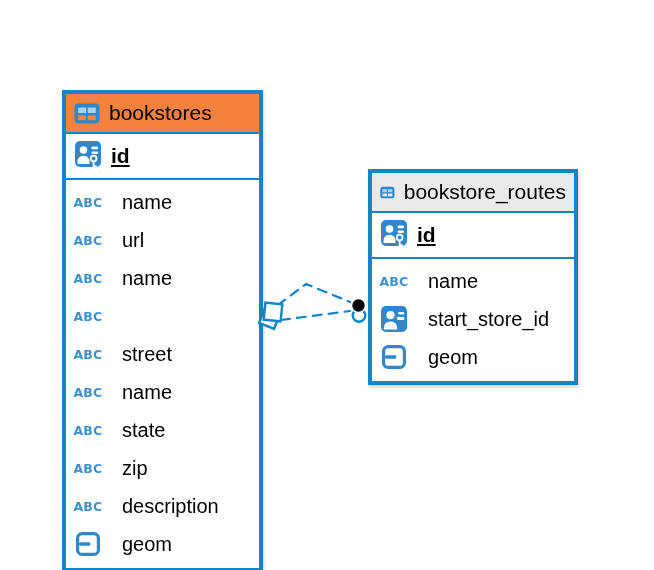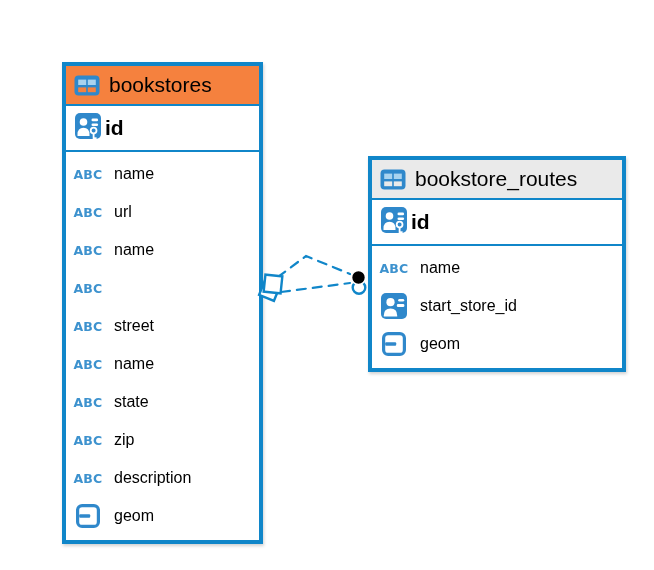--- a/index.html
+++ b/index.html
@@ -8,55 +8,56 @@
     position:relative;
     background:#ffffff;
     font-family:"Liberation Sans", sans-serif;
     overflow:hidden;
     --blue:#1086C9;
     --icon-blue:#2F88CB;
     --icon-light:#A9D3EF;
     --abc-blue:#3D92CE;
     --text:#000000;
   }
-  .canvas { position:absolute; inset:0; }
+  .canvas { position:absolute; inset:0;margin-top:28px; }
 
   .table {
     position:absolute;
     border:4px solid var(--blue);
     background:#ffffff;
     box-shadow:1px 2px 3px rgba(0,0,0,0.18);
   }
   .thead {
     height:40px;
     background:var(--hdrbg,#eee);
     display:flex; align-items:center; gap:9px;
     padding:0 8px;
     border-bottom:2.5px solid var(--blue);
   }
   .ttitle { font-size:21px; color:var(--text); white-space:nowrap; }
   .pkrow {
     height:46px;
-    display:flex; align-items:center; gap:1px;
+    display:flex; align-items:center; gap:7px;
     padding:0 6px;
     border-bottom:2.5px solid var(--blue);
     background:#fff;
+    text-decoration:underline;
   }
   .pkname { font-size:21px; font-weight:bold; color:var(--text); }
   .cols { padding:3px 0 5px 0; }
   .crow {
     height:38px;
-    display:flex; align-items:center; gap:10px;
+    display:flex; align-items:center; gap:18px;
     padding:0 6px;
   }
   .iconbox {
     width:32px; flex:none;
     display:flex; align-items:center; justify-content:center;
   }
-  .cname { font-size:16px; color:var(--text); white-space:nowrap; }
+  .cname { font-size:20px; color:var(--text); white-space:nowrap; }
   .abc {
     font-weight:800;
     font-size:12.5px;
     letter-spacing:0.2px;
     color:var(--abc-blue);
     font-family:"DejaVu Sans", sans-serif;
   }
   .connectors {
     position:absolute; inset:0;
     width:654px; height:570px;
@@ -176,21 +177,21 @@
             <svg width="24" height="24" viewBox="0 0 24 24">
               <rect x="1.6" y="1.6" width="20.8" height="20.8" rx="4.5" fill="#fff" stroke="var(--icon-blue)" stroke-width="3.2"></rect>
               <rect x="3.2" y="10.2" width="11" height="3.6" rx="1" fill="var(--icon-blue)"></rect>
             </svg>
           </span>
           <span class="cname">geom</span>
         </div>
       </div>
   </section>
 
-  <section class="table" style="left: 368px; top: 156px; width: 258px; --hdrbg: #EAEAEA;">
+  <section class="table" style="left: 368px; top: 141px; width: 210px; --hdrbg: #EAEAEA;">
     <header class="thead">
       <svg width="26" height="21" viewBox="0 0 26 21">
         <rect x="0.5" y="0.5" width="25" height="20" rx="4" fill="var(--icon-blue)"></rect>
         <rect x="4.2" y="4.6" width="8" height="5.4" fill="var(--icon-light)"></rect>
         <rect x="13.8" y="4.6" width="8" height="5.4" fill="var(--icon-light)"></rect>
         <rect x="4.2" y="12.4" width="8" height="4.8" fill="var(--hdrbg)"></rect>
         <rect x="13.8" y="12.4" width="8" height="4.8" fill="var(--hdrbg)"></rect>
       </svg>
       <span class="ttitle">bookstore_routes</span>
     </header>

